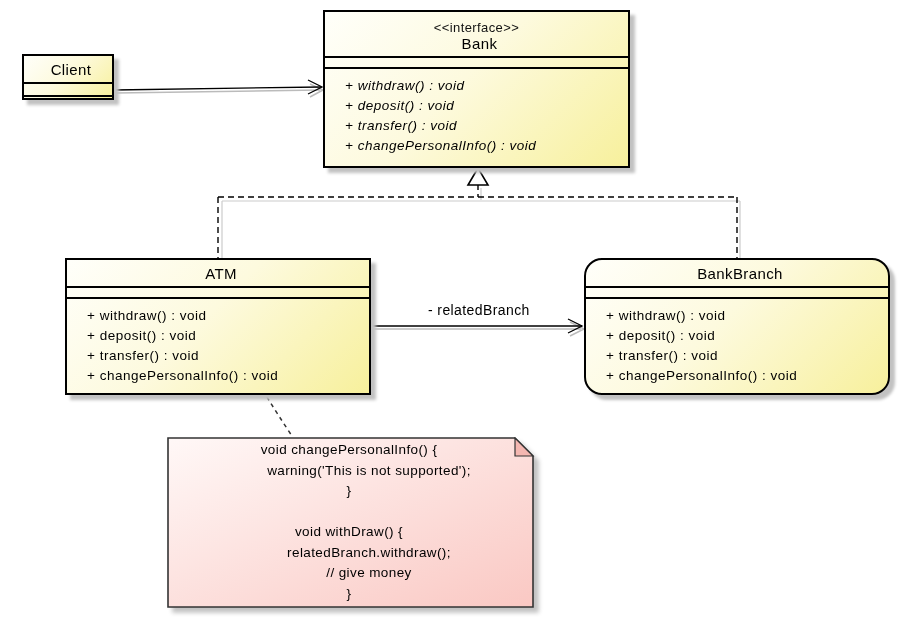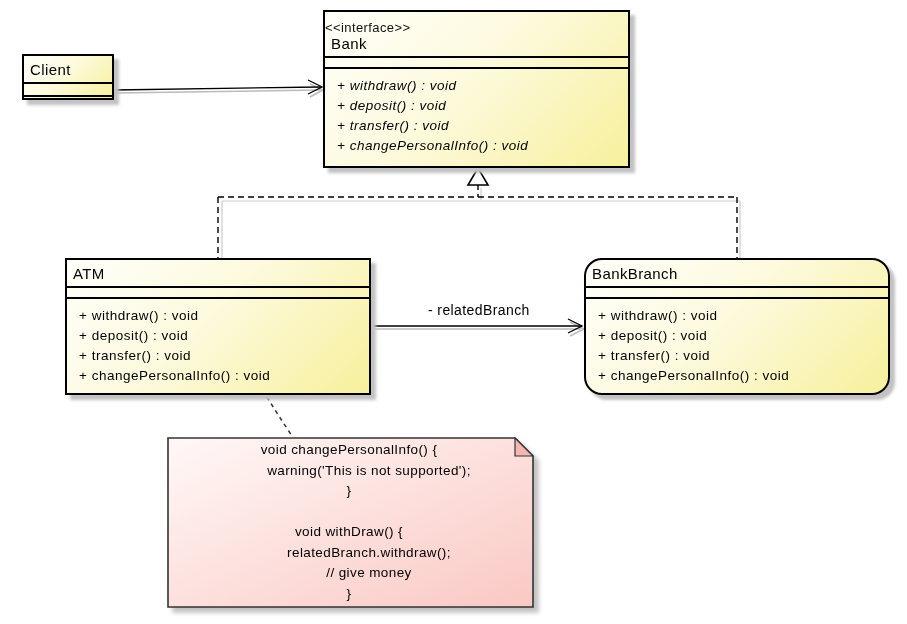--- a/index.html
+++ b/index.html
@@ -23,20 +23,21 @@
   
   .uml-class {
     position: absolute;
     border: 2px solid #000000;
     background: linear-gradient(135deg, #fffffa 0%, #fdfade 45%, #f7f09c 100%);
     box-shadow: 5px 5px 3px #c2c2c2;
     display: flex;
     flex-direction: column;
   }
   .title-compartment {
+    text-align: center;
     padding-top: 5px;
   }
   .stereotype {
     font-size: 13px;
     color: #111;
     letter-spacing: 0.4px;
   }
   .class-name {
     font-size: 15px;
     font-weight: normal;
@@ -46,21 +47,21 @@
     margin-left: 6px;
   }
   .attr-compartment {
     border-top: 2px solid #000;
     height: 11px;
     flex: 0 0 auto;
   }
   .method-compartment {
     border-top: 2px solid #000;
     flex: 1 1 auto;
-    padding: 7px 4px 4px 12px;
+    padding: 7px 4px 4px 20px;
   }
   .method {
     font-size: 13.5px;
     line-height: 20px;
     color: #000;
     letter-spacing: 0.5px;
     white-space: nowrap;
   }
   .italic .method { font-style: italic; }
 

